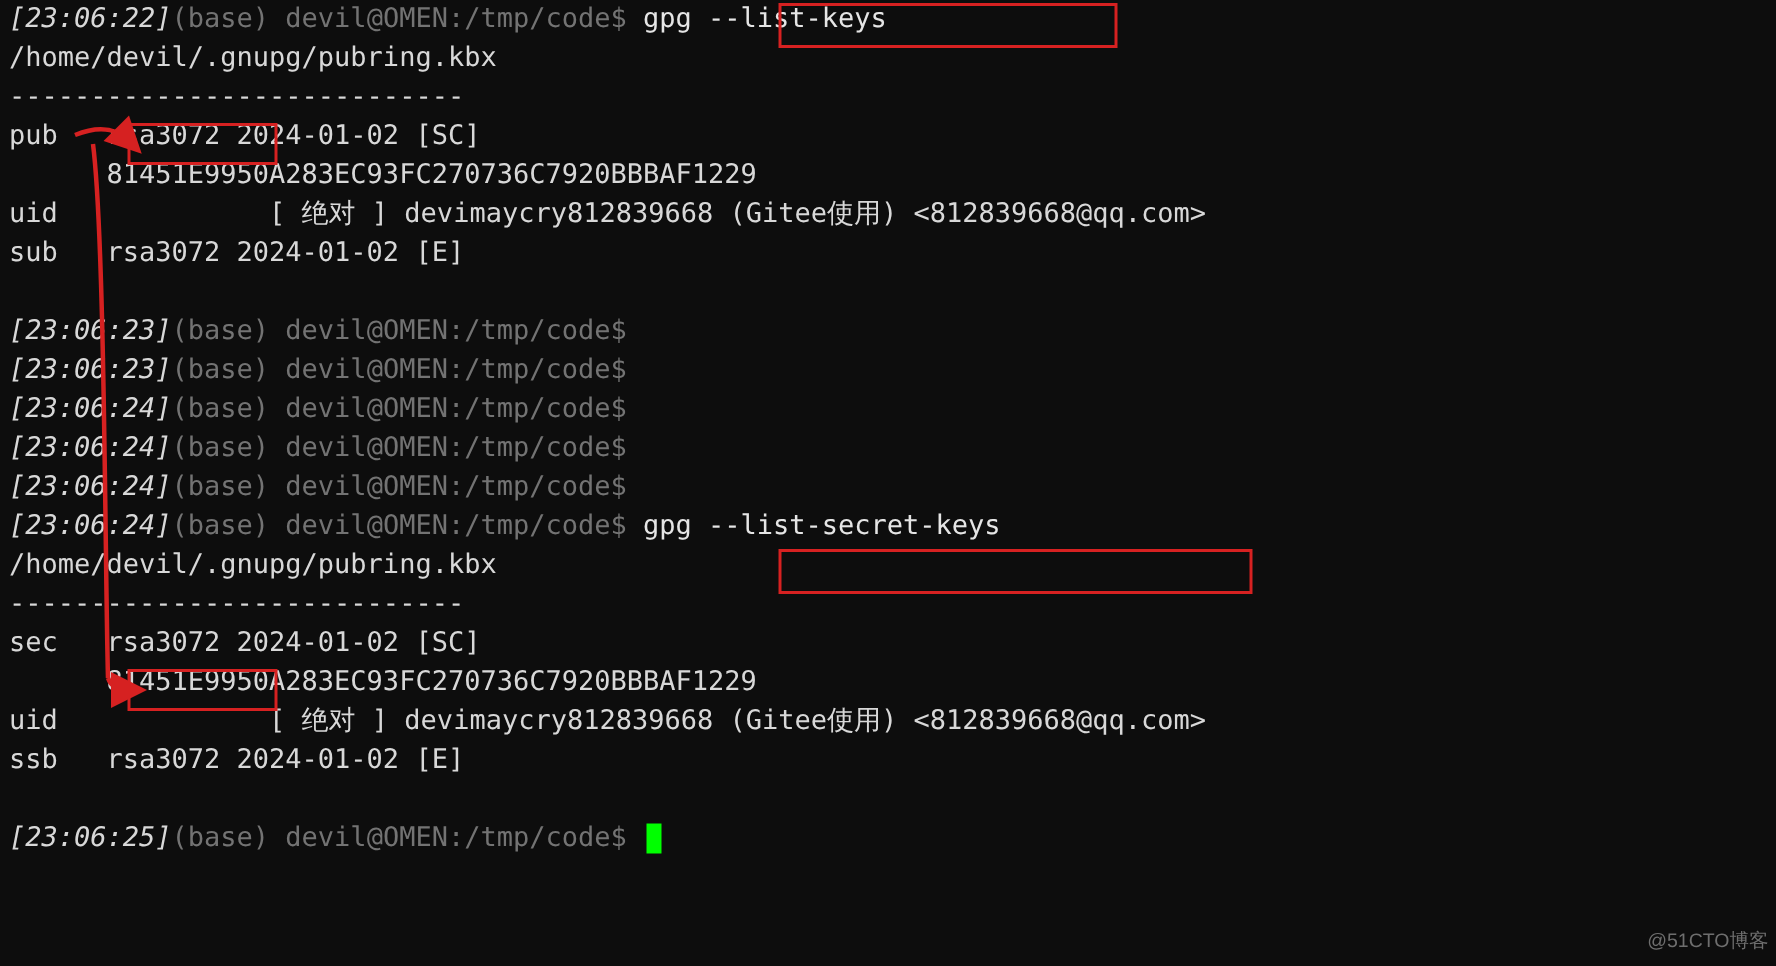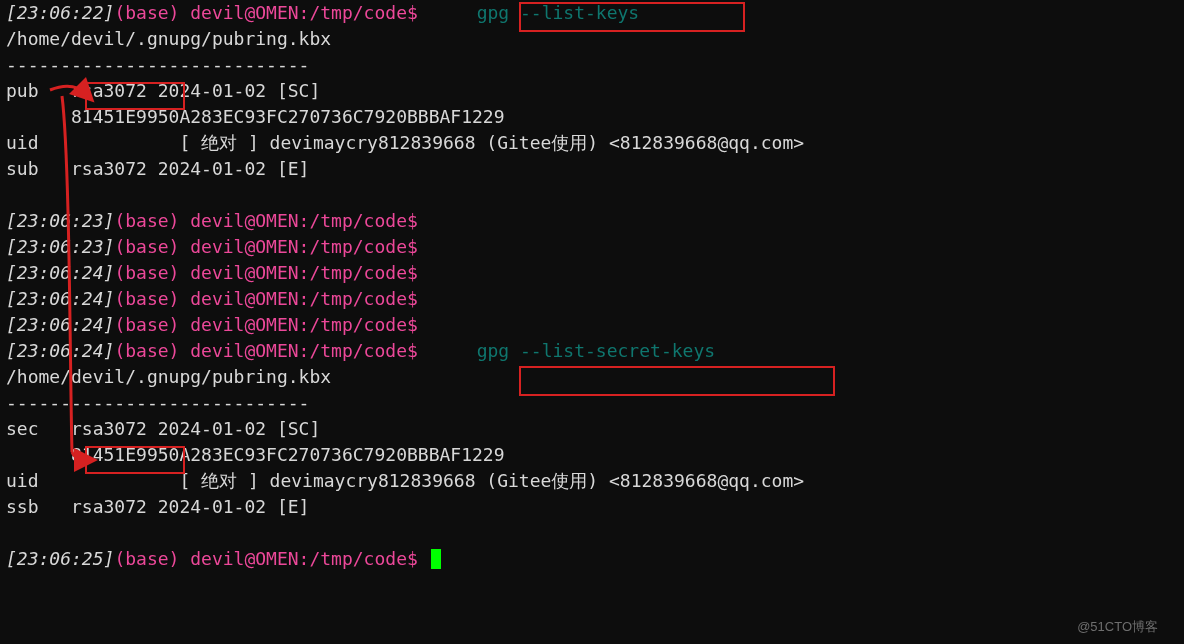--- a/index.html
+++ b/index.html
@@ -13,33 +13,33 @@
     font-size: 18px;
     line-height: 26px;
     color: #d8d8d8;
     position: relative;
   }
   .terminal {
     padding: 0 6px;
     white-space: pre;
   }
   .time   { color: #d8d8d8; font-style: italic; }
-  .prompt { color: #ec4899; }
-  .cmd    { color: #0f766e; margin-left: 48px; }
+  .prompt { color: #737373; }
+  .cmd    { color: #e5e5e5; }
   .cursor {
     display: inline-block;
     width: 10px;
     height: 20px;
     background: #00ff00;
     vertical-align: text-bottom;
     margin-left: 2px;
   }
   .watermark {
     position: absolute;
-    right: 26px;
+    right: 5px;
     bottom: 4px;
     font-size: 13px;
     color: #6e6e6e;
     font-family: "Arial", sans-serif;
   }
 
   
   .box {
     position: absolute;
     border: 2px solid #d62121;

